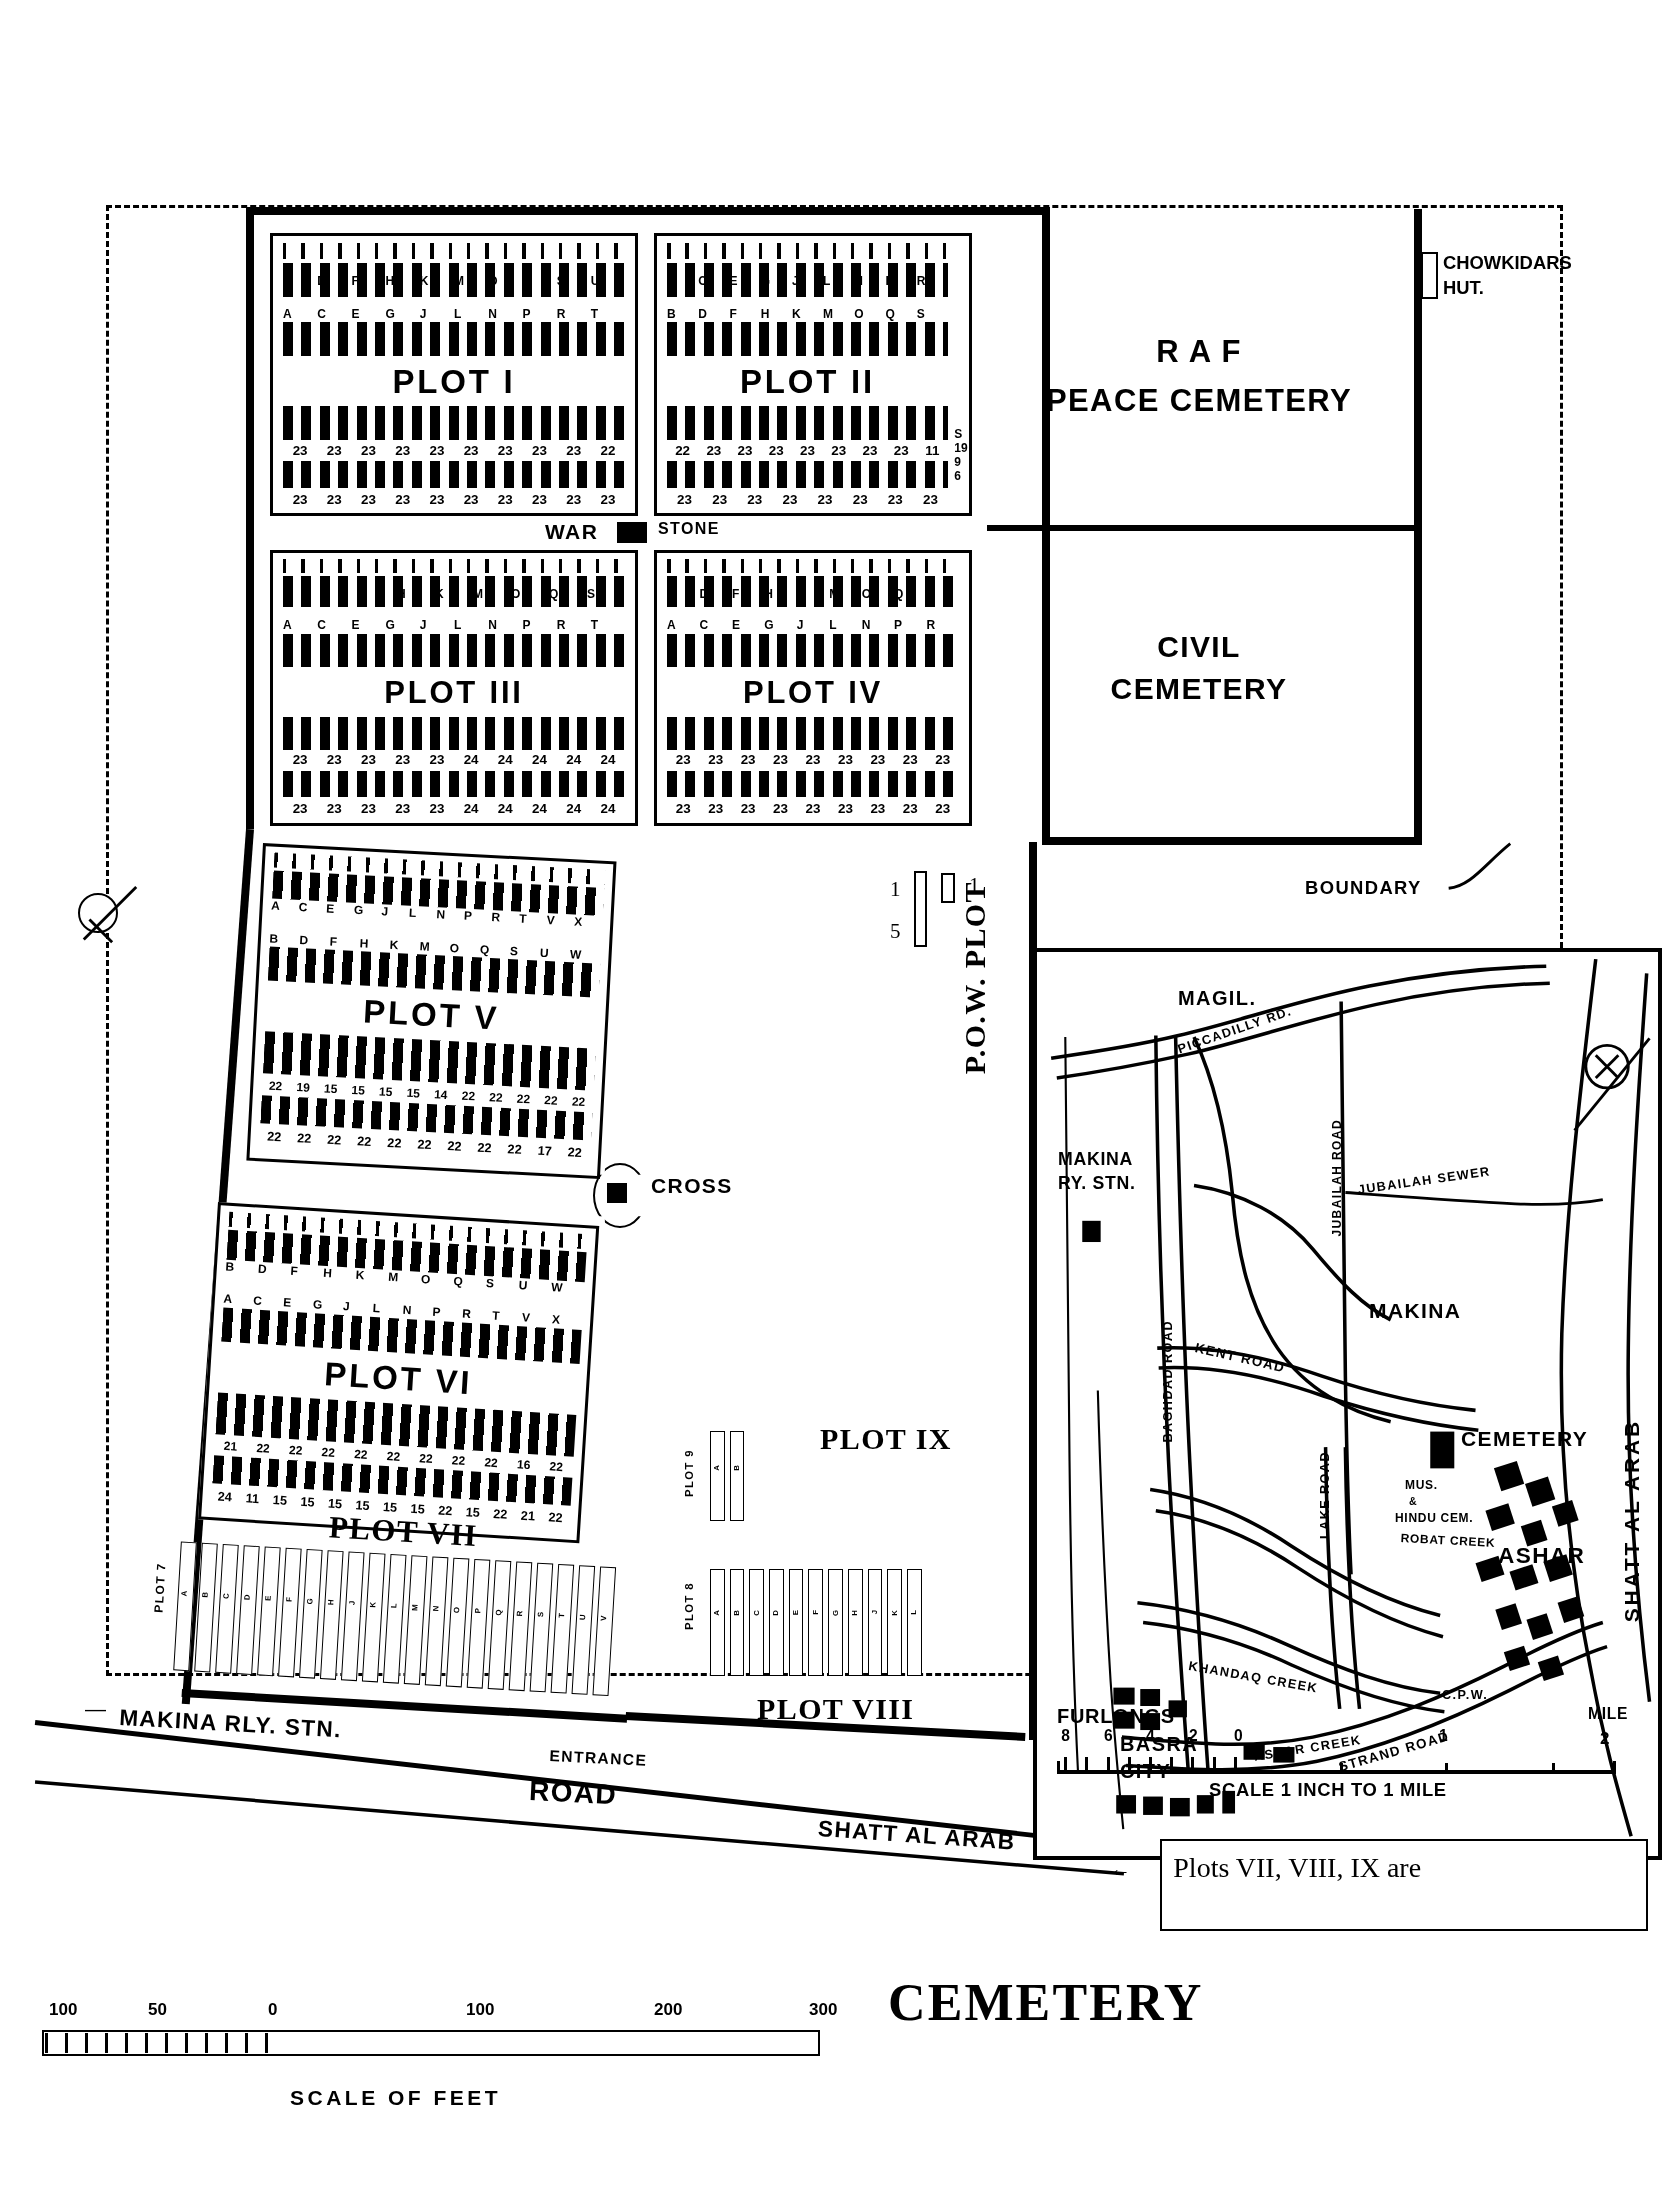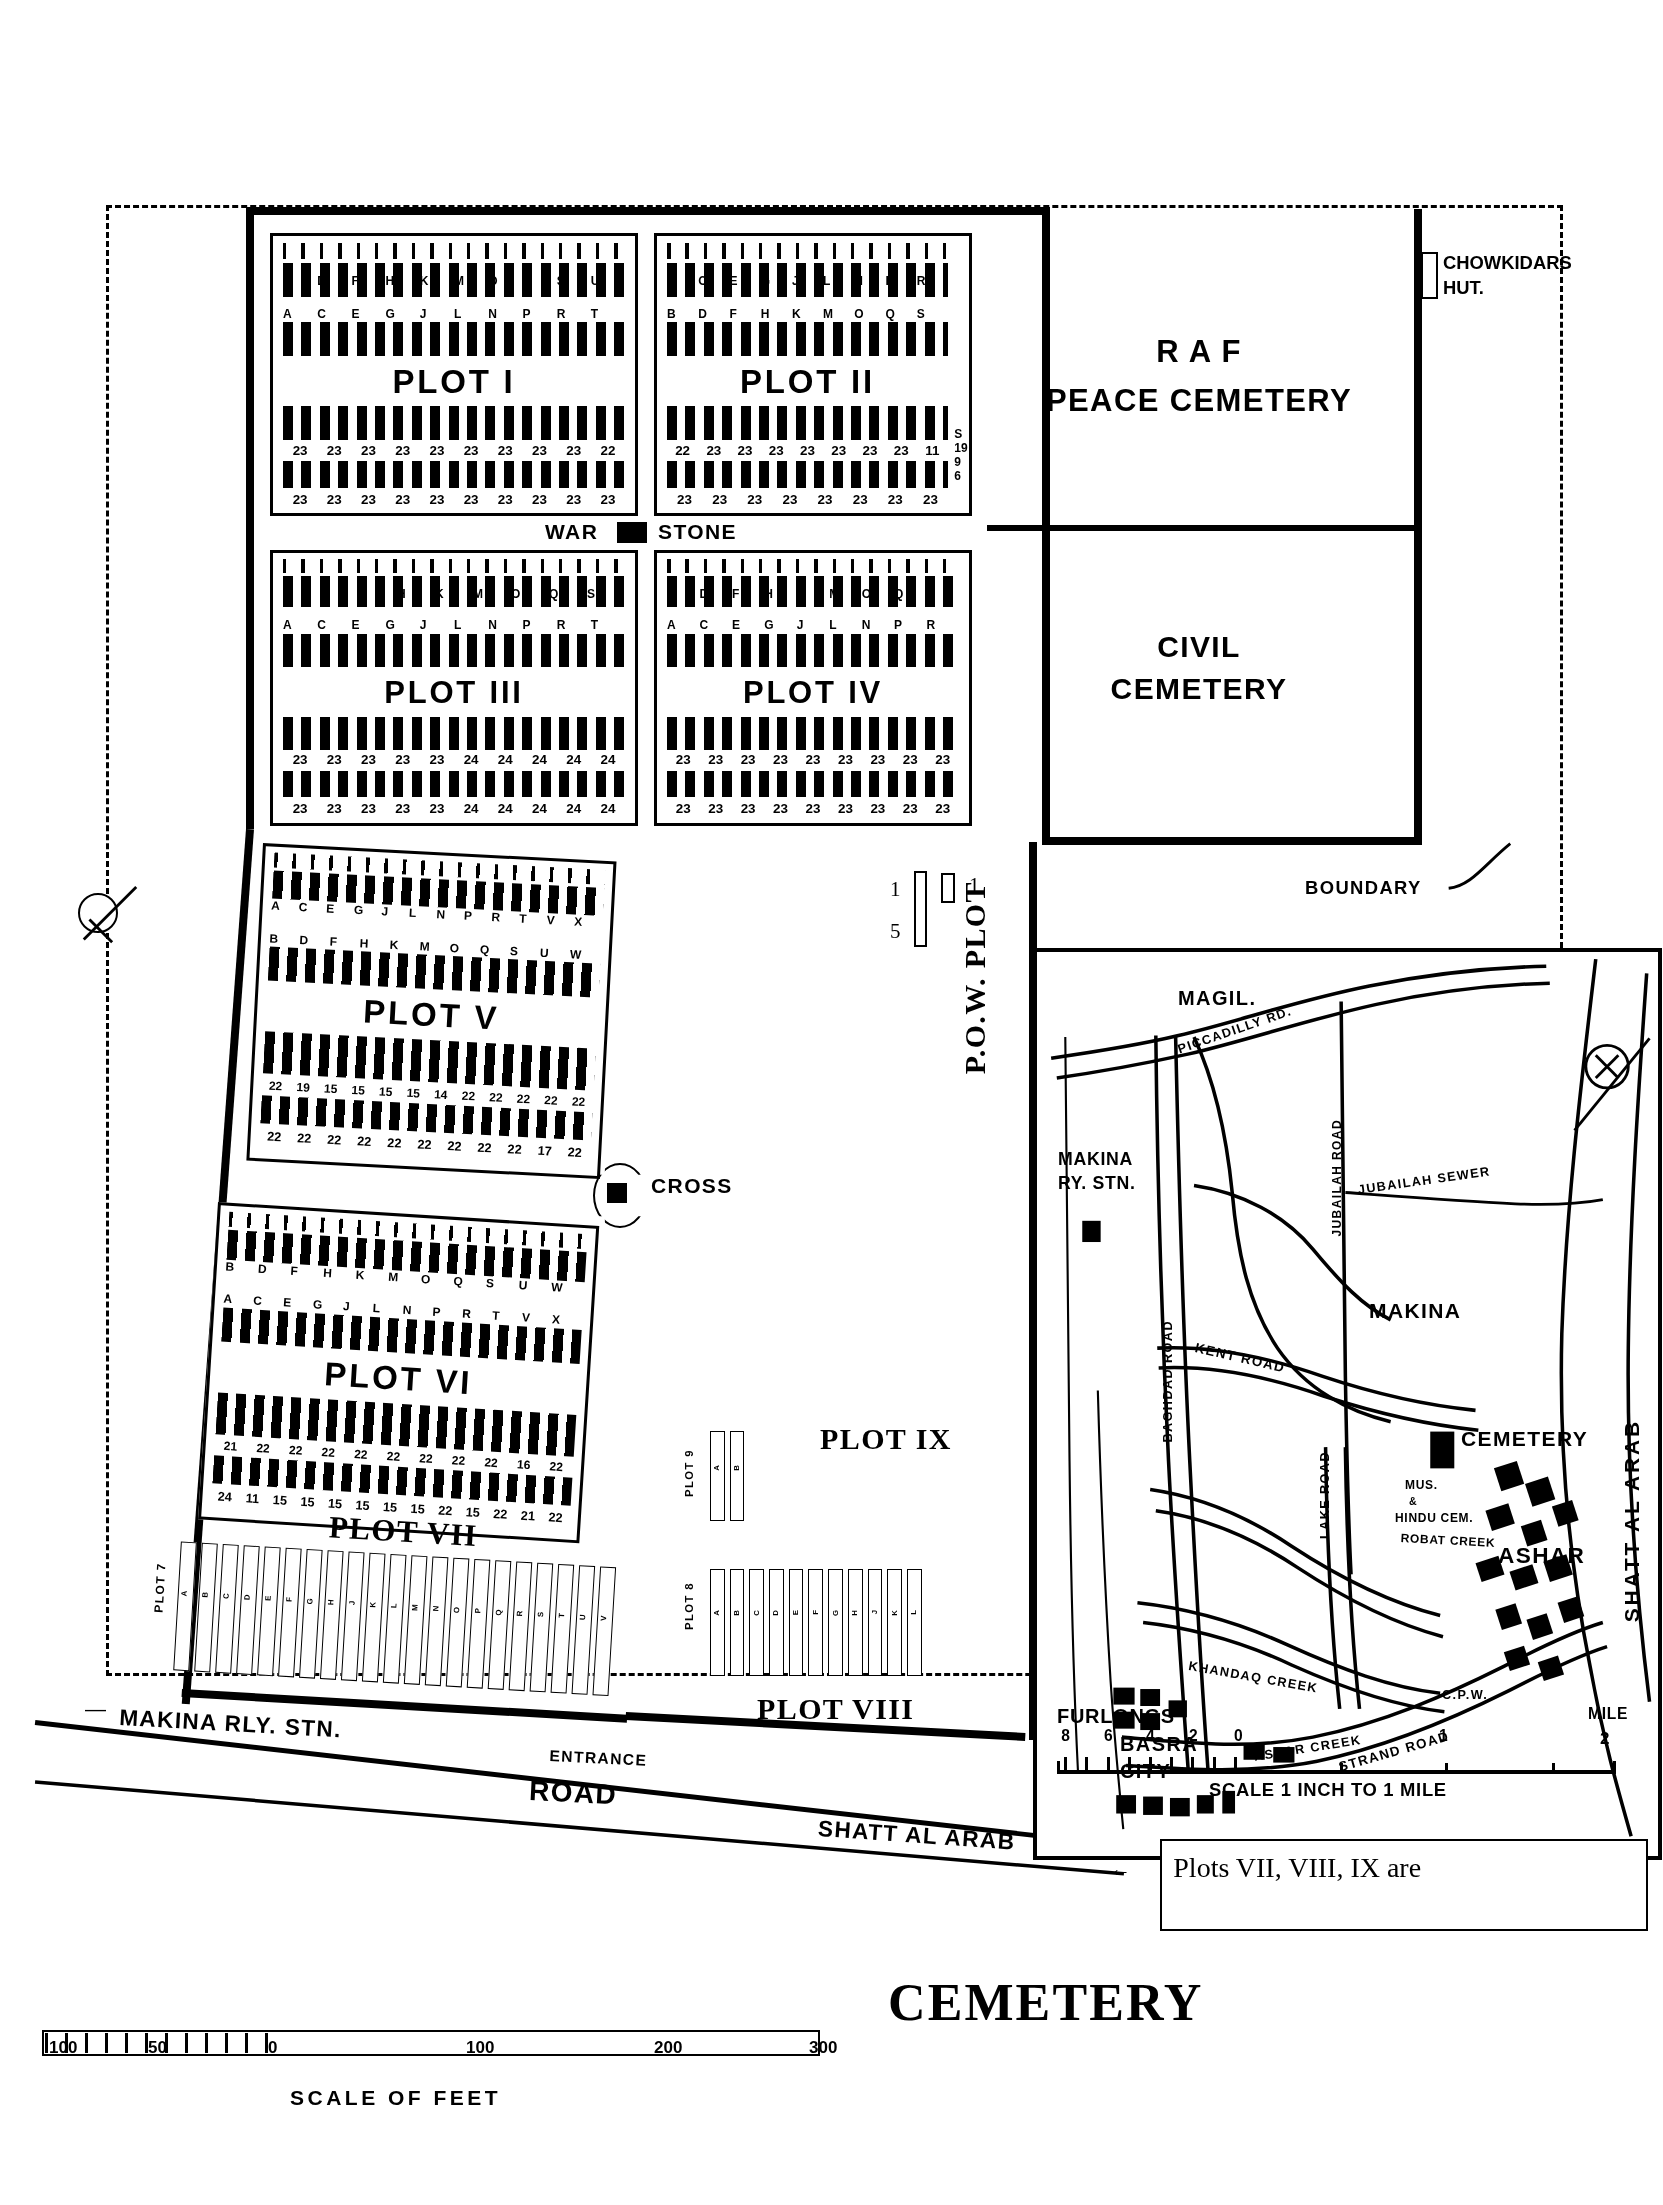--- a/index.html
+++ b/index.html
@@ -238,21 +238,21 @@
   <div class="abs hand ctr" style="left:0;top:92px;width:100%;font-size:30px;">CIVIL</div>
   <div class="abs hand ctr" style="left:0;top:134px;width:100%;font-size:30px;">CEMETERY</div>
 </div>
 
 <div class="abs openrect" style="left:1421px;top:252px;width:17px;height:47px;"></div>
 <div class="abs hand" style="left:1443px;top:252px;font-size:18.4px;letter-spacing:0;">CHOWKIDARS</div>
 <div class="abs hand" style="left:1443px;top:277px;font-size:18.4px;letter-spacing:0;">HUT.</div>
 
 <div class="abs hand" style="left:545px;top:520px;font-size:21px;">WAR</div>
 <div class="abs sqmark" style="left:617px;top:522px;width:30px;height:21px;"></div>
-<div class="abs hand" style="left:658px;top:520px;font-size:21px;">STONE</div>
+<div class="abs hand" style="left:658px;top:520px;font-size:16px;">STONE</div>
 
 <div class="abs plotbox" id="plot-3-box" style="left:270px;top:550px;width:368px;height:276px;">
   <div class="graverows" style="left:10px;right:10px;top:0;bottom:0;">
     <div class="tickstripe" style="top:5.7px;height:14px;"></div>
     <div class="rowstripe" style="top:22.6px;height:31px;"></div>
     <div class="rowletters" style="top:34px;">
         <span>B</span>
         <span>D</span>
         <span>F</span>
         <span>H</span>
@@ -791,21 +791,21 @@
 <div class="abs" id="note-box">
   <div>Plots VII,  VIII,  IX are</div>
 </div>
 
 <div class="abs" id="main-title">
   <div>CEMETERY</div>
 </div>
 
 <div class="abs" id="feet-scale-bar"></div>
 <div class="abs" id="feet-scale-hatch"></div>
-<div class="abs" id="feet-scale-ticklabels" style="left:42px;top:2000px;width:785px;height:22.6px;margin-top:38px;">
+<div class="abs" id="feet-scale-ticklabels" style="left:42px;top:2000px;width:785px;height:22.6px;">
     <div class="feetticklab" style="left: 7px; top: 0px;">100</div>
     <div class="feetticklab" style="left: 106px; top: 0px;">50</div>
     <div class="feetticklab" style="left: 226px; top: 0px;">0</div>
     <div class="feetticklab" style="left: 424px; top: 0px;">100</div>
     <div class="feetticklab" style="left: 612px; top: 0px;">200</div>
     <div class="feetticklab" style="left: 767px; top: 0px;">300</div>
   </div>
 <div class="abs hand" id="feet-scale-caption">SCALE  OF  FEET</div>
 
 

